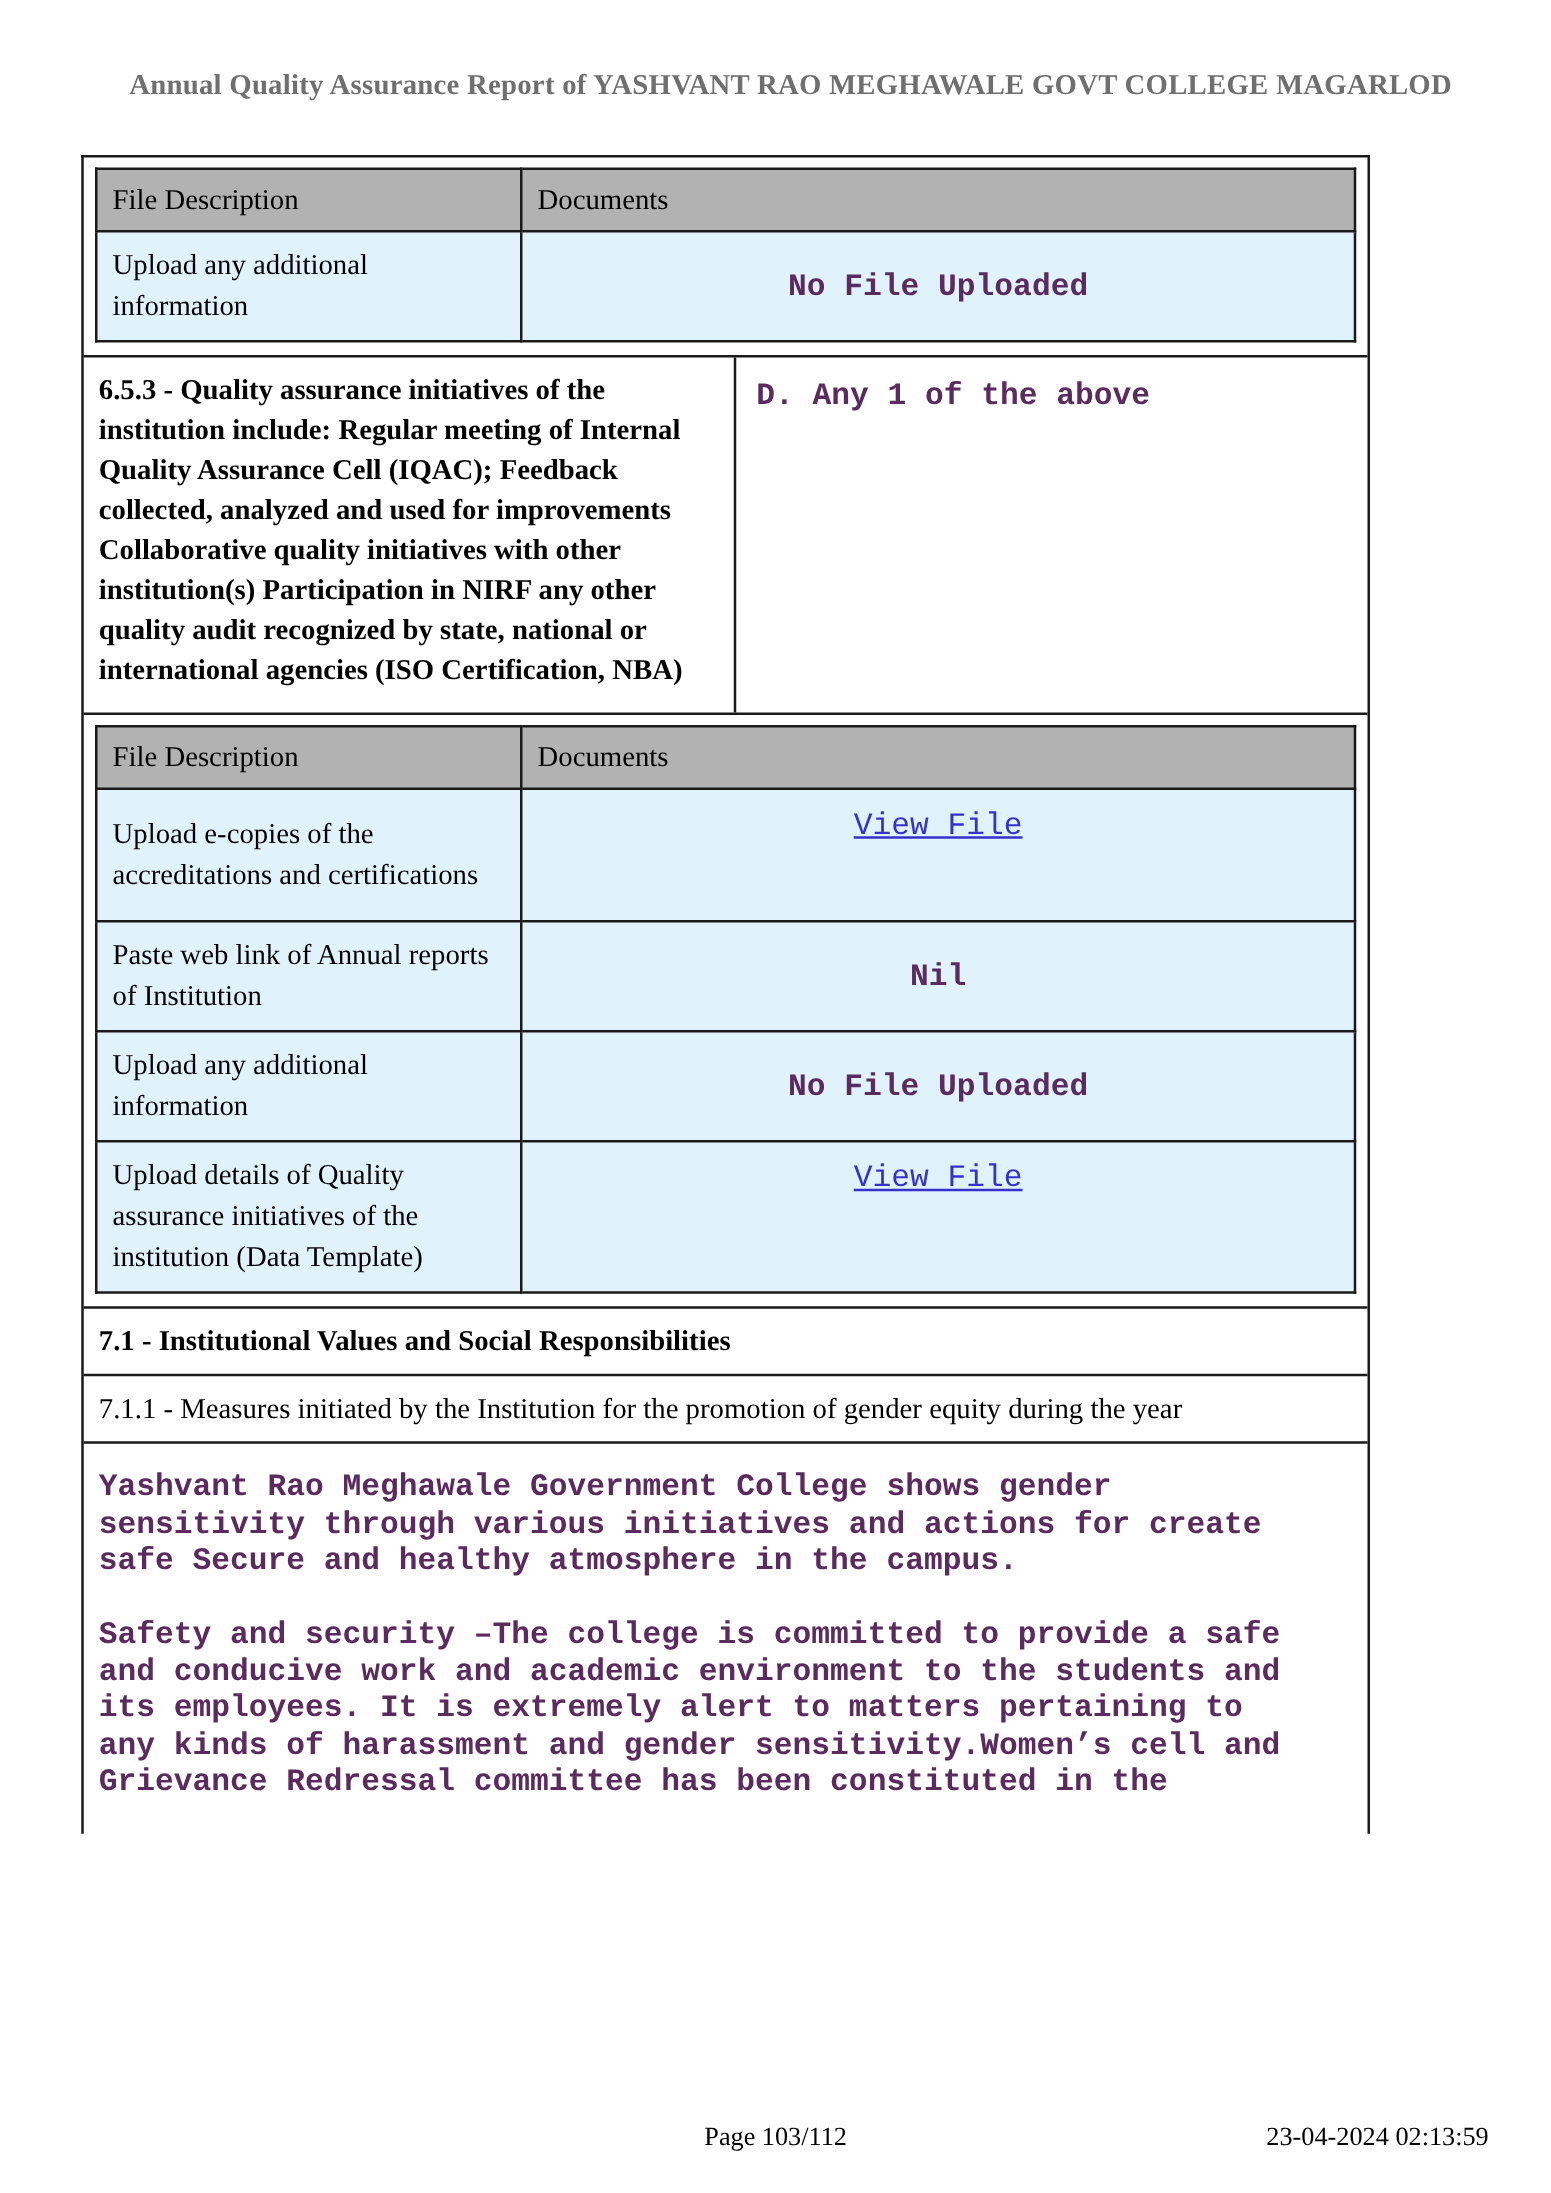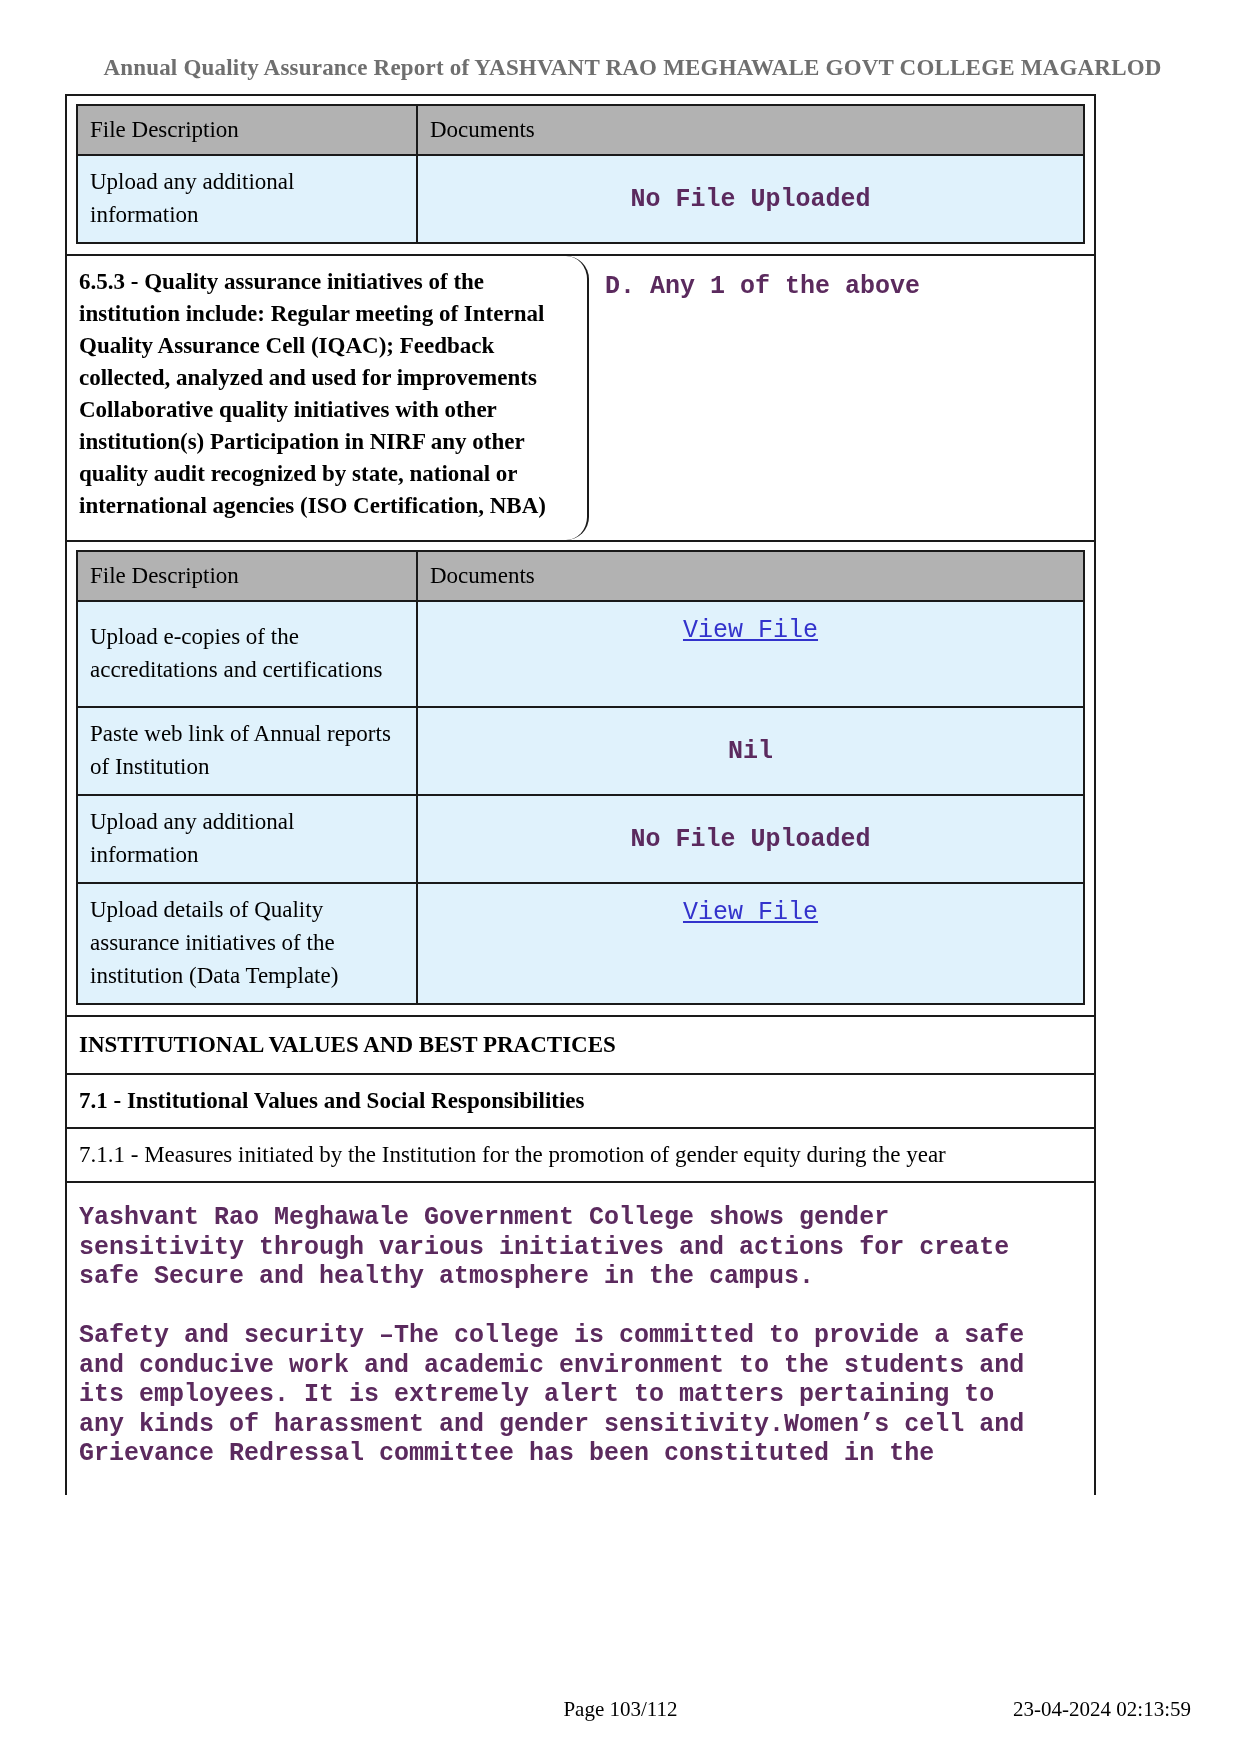--- a/index.html
+++ b/index.html
@@ -6,21 +6,21 @@
   body{
     width:1241px;height:1754px;position:relative;background:#ffffff;
     font-family:"Liberation Serif", serif;color:#000;
     -webkit-font-smoothing:antialiased;
   }
   .page-title{
     position:absolute;top:55px;left:12px;width:100%;text-align:center;
     font-weight:bold;font-size:23px;color:#6f6f6f;letter-spacing:.2px;
   }
   .doc{
-    position:absolute;left:65px;top:94px;width:1031px;box-sizing:border-box;
+    position:absolute;left:65px;top:124px;width:1031px;box-sizing:border-box;
     border:2px solid #1a1a1a;border-bottom:none;background:#fff;
   }
   .sect{border-top:2px solid #1a1a1a;}
   .sect:first-child{border-top:none;}
   .table-wrap{padding:8px 9px 10px 9px;}
   table.data{width:100%;border-collapse:collapse;table-layout:fixed;}
   table.data th,table.data td{border:2px solid #1a1a1a;box-sizing:border-box;}
   table.data th{
     background:#b2b2b2;font-weight:normal;text-align:left;
     font-size:23px;padding:11px 12px;height:48px;
@@ -37,21 +37,21 @@
   }
   td.value a{
     color:#3333cc;font-weight:normal;text-decoration:underline;
     font-family:"Liberation Mono", monospace;
   }
   td.tall{height:106px;}
   td.mid{height:82px;}
   .q653{display:flex;align-items:stretch;}
   .q653-left{
     width:522px;box-sizing:border-box;border-right:2px solid #1a1a1a;
-    padding:10px 16px 18px 12px;font-weight:bold;font-size:23px;line-height:32px;border-radius:23px;
+    padding:10px 16px 18px 12px;font-weight:bold;font-size:23px;line-height:32px;
   }
   .q653-right{
     flex:1;padding:16px 8px 8px 16px;
     font-family:"Liberation Mono", monospace;font-weight:bold;
     font-size:25px;color:#5b2a5e;border-radius:21px;
   }
   .sec-heading{font-size:23px;font-weight:bold;padding:15px 12px;}
   .sec-sub{font-size:23px;font-weight:bold;padding:13px 12px;}
   .sec-q{font-size:23px;font-weight:normal;padding:13px 12px;}
   .answer-block{
@@ -122,21 +122,20 @@
       <tr>
         <td class="label tall">Upload details of Quality assurance initiatives of the institution (Data Template)</td>
         <td class="value" style="vertical-align:top;padding-top:14px;">
           <a href="#">View File</a>
         </td>
       </tr>
     </tbody>
       </table>
   </div>
 
-  <div class="sect sec-heading">INSTITUTIONAL VALUES AND BEST PRACTICES</div>
   <div class="sect sec-sub">7.1 - Institutional Values and Social Responsibilities</div>
   <div class="sect sec-q">7.1.1 - Measures initiated by the Institution for the promotion of gender equity during the year</div>
 
   <div class="sect answer-block">Yashvant Rao Meghawale Government College shows gender
 sensitivity through various initiatives and actions for create
 safe Secure and healthy atmosphere in the campus.
 
 Safety and security –The college is committed to provide a safe
 and conducive work and academic environment to the students and
 its employees. It is extremely alert to matters pertaining to

